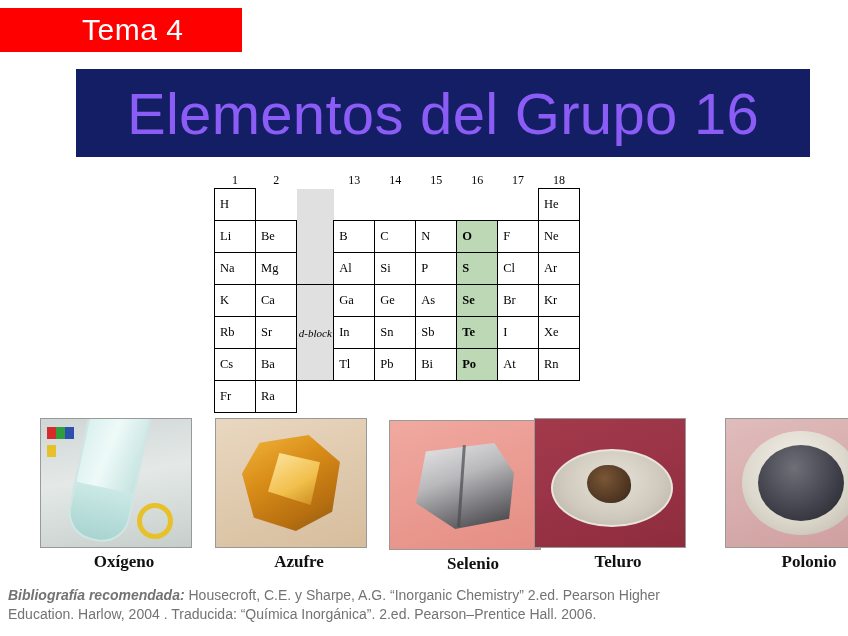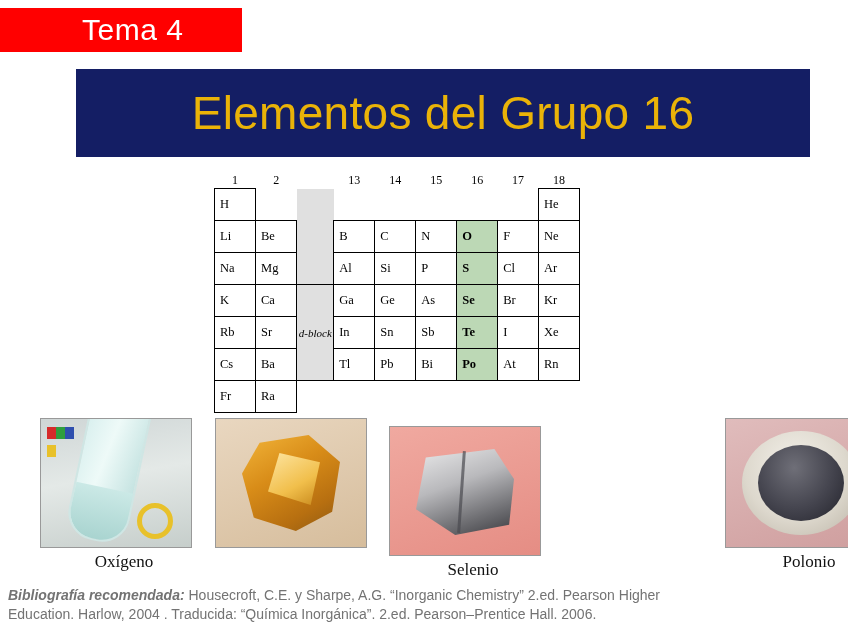--- a/index.html
+++ b/index.html
@@ -40,22 +40,22 @@
     left: 76px;
     top: 69px;
     width: 734px;
     height: 88px;
     background: #141e64;
     display: flex;
     align-items: center;
     justify-content: center;
   }
   #title-bar .title-text {
-    color: #eab308;
-    font-size: 46px;
+    color: #8b5cf6;
+    font-size: 58px;
     font-family: "Liberation Sans", sans-serif;
     font-weight: normal;
     letter-spacing: 0.3px;
   }
 
   
   #ptable {
     position: absolute;
     left: 214px;
     top: 172px;
@@ -115,20 +115,21 @@
   #photos {
     position: absolute;
     left: 0;
     top: 418px;
     width: 848px;
     height: 155px;
   }
   .photo-item {
     position: absolute;
     width: 168px;
+    font-weight: bold;
   }
   .photo-frame {
     width: 150px;
     height: 128px;
     border: 1px solid #999;
     position: relative;
     overflow: hidden;
   }
   .photo-caption {
     text-align: center;
@@ -353,30 +354,38 @@
       <div class="ring"></div>
     </div>
     <div class="photo-caption">Oxígeno</div>
   </div>
 
   <div class="photo-item" style="left:215px; top:0;">
     <div class="photo-frame ph2">
       <div class="cryst"></div>
       <div class="cryst2"></div>
     </div>
-  </div>
-
-  <div class="photo-item" style="left:389px; top:8px;">
+    <div class="photo-caption">Azufre</div>
+  </div>
+
+  <div class="photo-item" style="left:389px; top:2px;">
     <div class="photo-frame ph3">
       <div class="chunk"></div>
       <div class="chunk-line"></div>
     </div>
     <div class="photo-caption">Selenio</div>
   </div>
 
+  <div class="photo-item" style="left:534px; top:0;">
+    <div class="photo-frame ph4">
+      <div class="dish"></div>
+      <div class="lump"></div>
+    </div>
+    <div class="photo-caption">Teluro</div>
+  </div>
 
   <div class="photo-item" style="left:686px; top:0;padding-left:39px;">
     <div class="photo-frame ph5">
       <div class="disc-out"></div>
       <div class="disc-in"></div>
     </div>
     <div class="photo-caption">Polonio</div>
   </div>
 
 </div>

